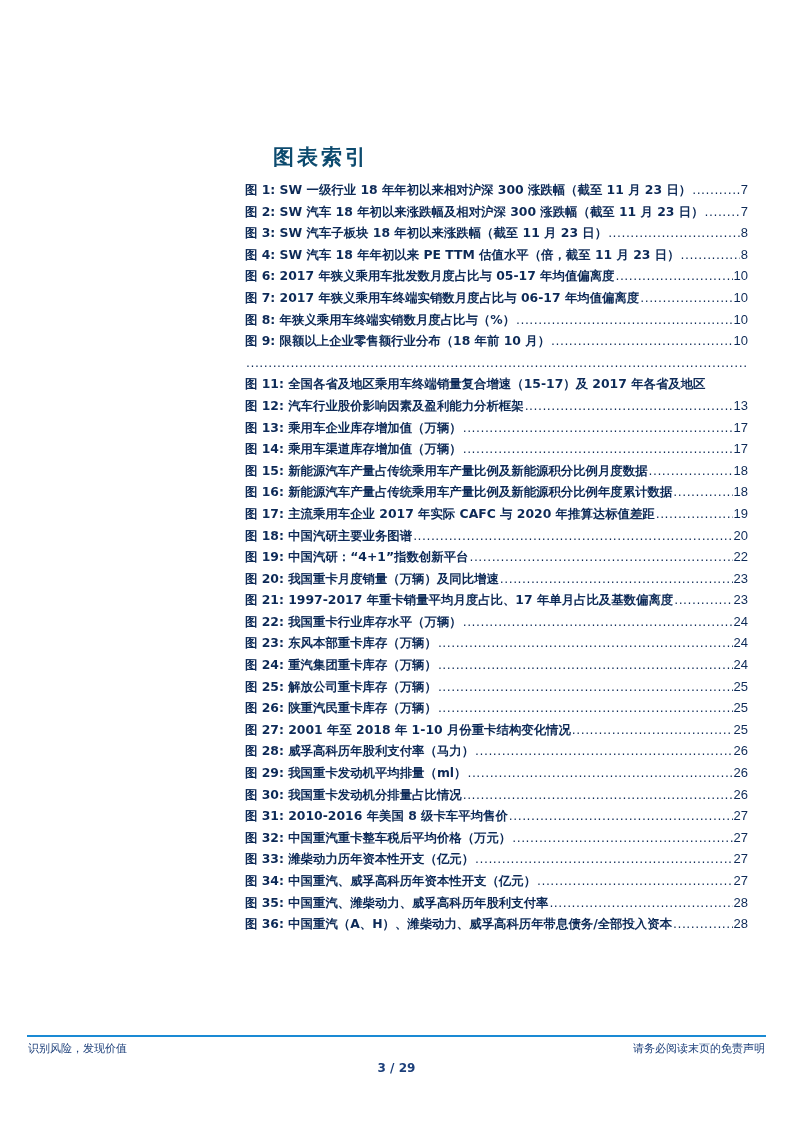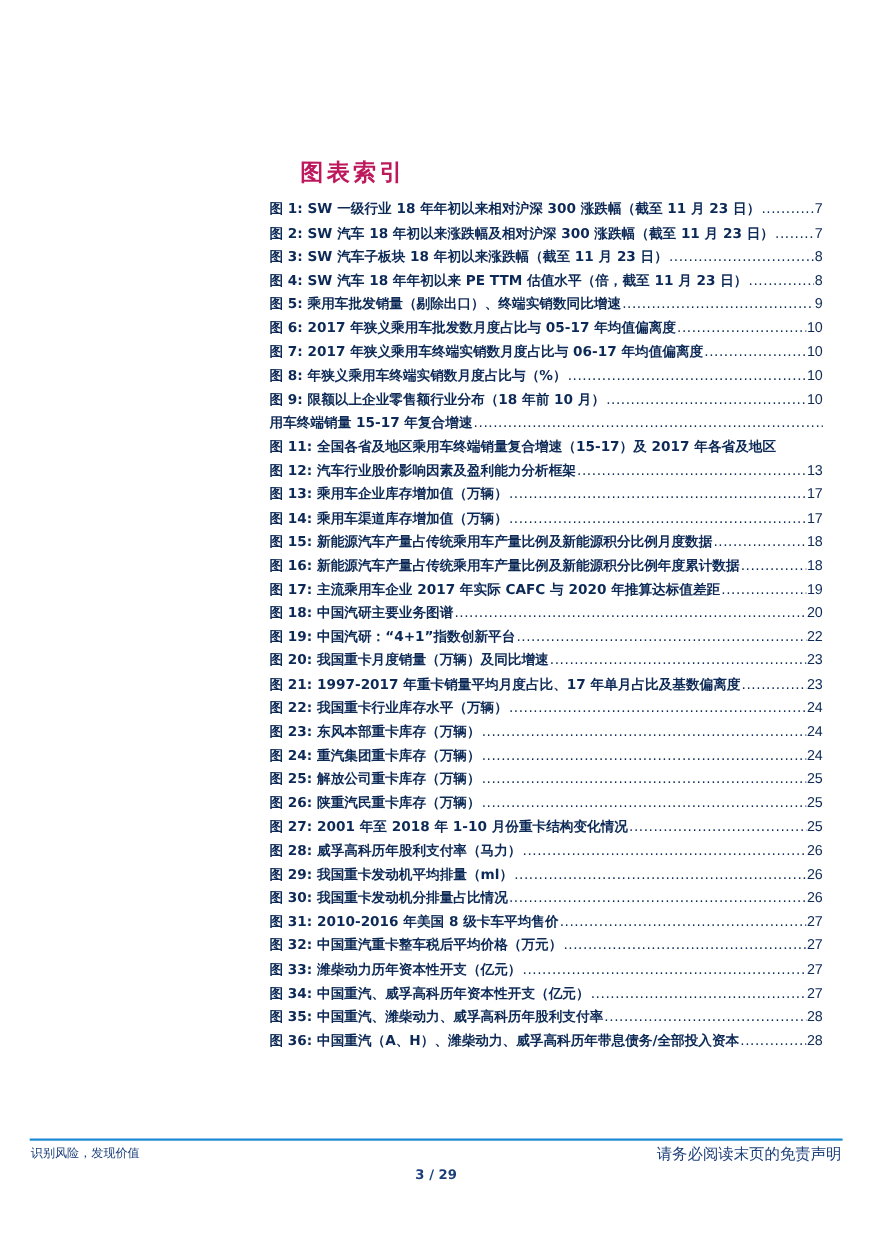--- a/index.html
+++ b/index.html
@@ -18,21 +18,21 @@
     .page-title {
       position: absolute;
       top: 143px;
       left: 0;
       width: 642px;
       text-align: center;
       font-size: 21px;
       font-weight: bold;
       letter-spacing: 3px;
       font-family: "DejaVu Serif", "Liberation Serif", serif;
-      color: #be185d;
+      color: #0c4a6e;
     }
     .toc {
       position: absolute;
       top: 179px;
       left: 245px;
       width: 503px;
     }
     .toc-entry {
       display: flex;
       font-size: 12.4px;
@@ -92,21 +92,21 @@
       position: absolute;
       top: 1041px;
       left: 28px;
       font-size: 11px;
       color: #1c3f7a;
     }
     .footer-right {
       position: absolute;
       top: 1041px;
       right: 28px;
-      font-size: 14px;
+      font-size: 11px;
       color: #1c3f7a;
     }
     .footer-page {
       position: absolute;
       top: 1061px;
       left: 0;
       width: 793px;
       text-align: center;
       font-size: 12px;
       font-weight: bold;
@@ -133,25 +133,20 @@
     <span class="toc-label">图 3:  SW 汽车子板块 18 年初以来涨跌幅（截至 11 月 23 日）</span>
     <span class="toc-dots"></span>
     <span class="toc-page">8</span>
   </div>
   <div class="toc-entry">
     <span class="toc-label">图 4:  SW 汽车 18 年年初以来 PE TTM 估值水平（倍，截至 11 月 23 日）</span>
     <span class="toc-dots"></span>
     <span class="toc-page">8</span>
   </div>
   <div class="toc-entry">
-    <span class="toc-label">图 5:  乘用车批发销量（剔除出口）、终端实销数同比增速</span>
-    <span class="toc-dots"></span>
-    <span class="toc-page">9</span>
-  </div>
-  <div class="toc-entry">
     <span class="toc-label">图 6:  2017 年狭义乘用车批发数月度占比与 05-17 年均值偏离度</span>
     <span class="toc-dots"></span>
     <span class="toc-page">10</span>
   </div>
   <div class="toc-entry">
     <span class="toc-label">图 7:  2017 年狭义乘用车终端实销数月度占比与 06-17 年均值偏离度</span>
     <span class="toc-dots"></span>
     <span class="toc-page">10</span>
   </div>
   <div class="toc-entry">
@@ -160,21 +155,20 @@
     <span class="toc-page">10</span>
   </div>
   <div class="toc-entry">
     <span class="toc-label">图 9:  限额以上企业零售额行业分布（18 年前 10 月）</span>
     <span class="toc-dots"></span>
     <span class="toc-page">10</span>
   </div>
   <div class="toc-entry multi">
     <div class="line1">图 10:  2017 年全国各省及地区人均 GDP（万元）及千人保有量（辆）、各地区乘</div>
     <div class="line2">
-      <span class="toc-label">用车终端销量 15-17 年复合增速</span>
       <span class="toc-dots"></span>
       <span class="toc-page">11</span>
     </div>
   </div>
   <div class="toc-entry multi">
     <div class="line1">图 11:  全国各省及地区乘用车终端销量复合增速（15-17）及 2017 年各省及地区</div>
   </div>
   <div class="toc-entry">
     <span class="toc-label">图 12:  汽车行业股价影响因素及盈利能力分析框架</span>
     <span class="toc-dots"></span>

